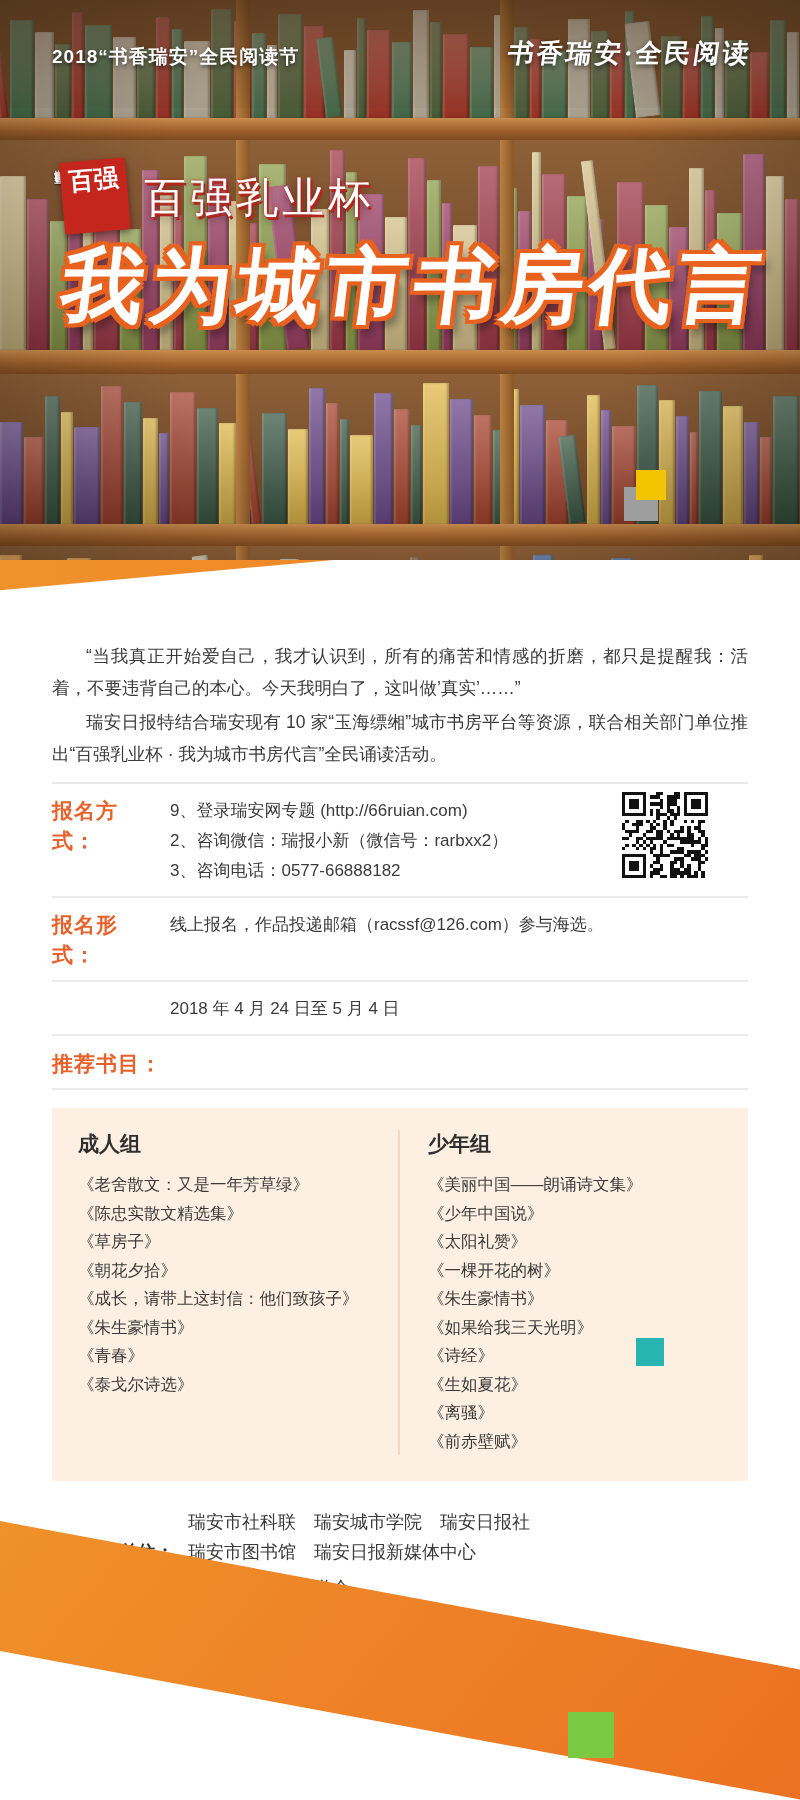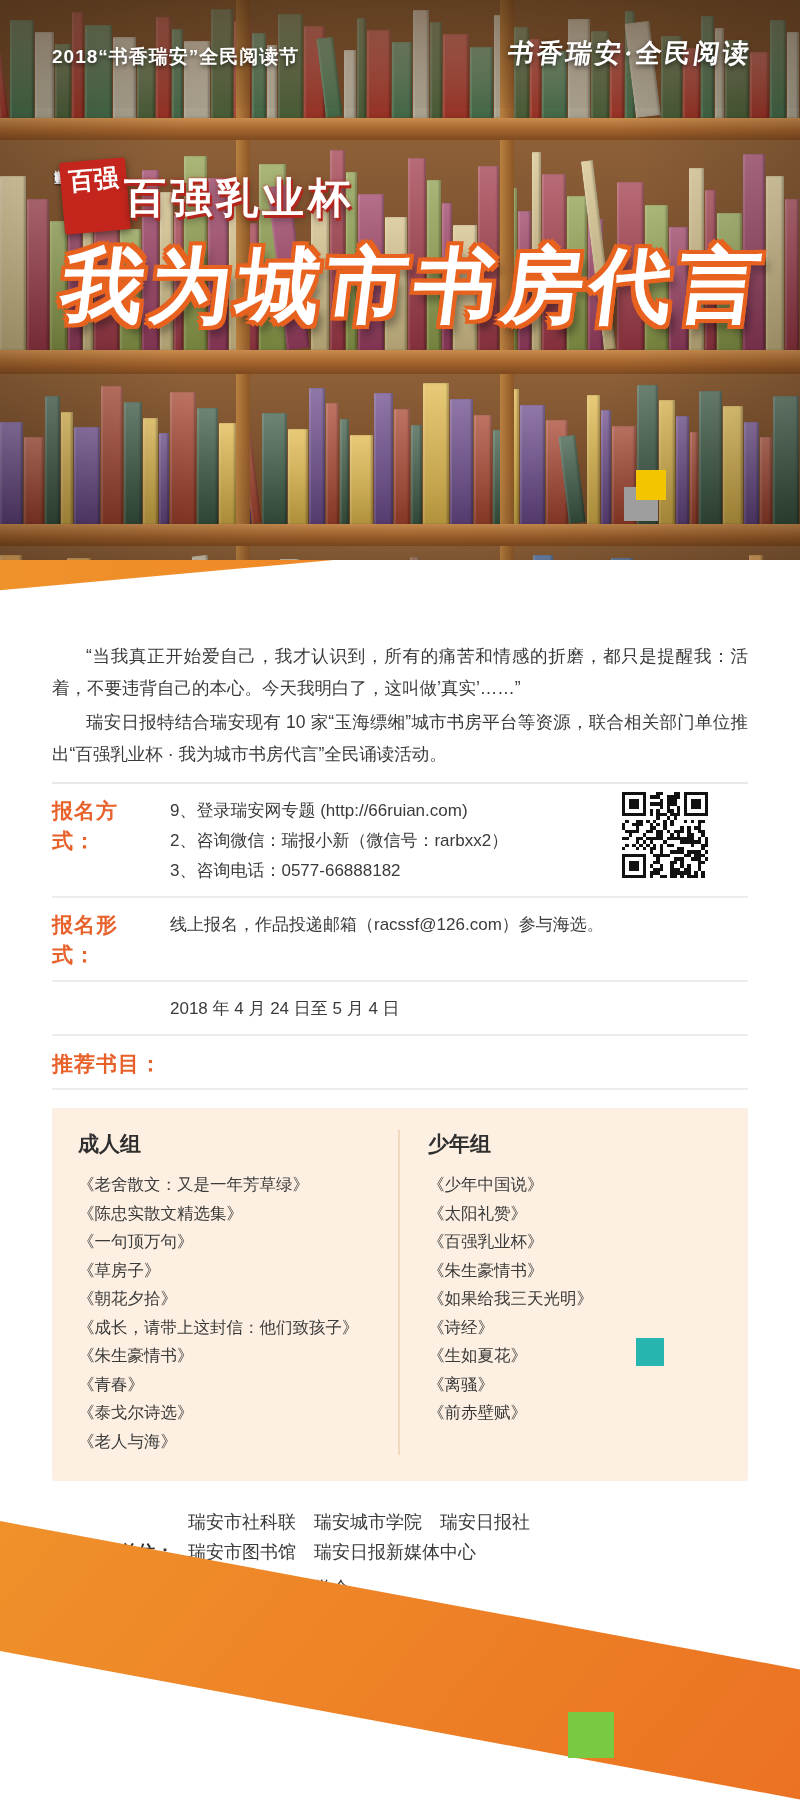--- a/index.html
+++ b/index.html
@@ -69,22 +69,22 @@
   }
   .badge-side{
     position:absolute;left:40px;top:163px;width:24px;height:66px;
     color:#fff;font-size:9px;line-height:11px;font-weight:bold;
     writing-mode:vertical-rl;letter-spacing:1px;
     text-shadow:0 1px 2px rgba(0,0,0,.7);
   }
 
   
   .title1{
-    position:absolute;left:124px;top:170px;
-    font-size:42px;font-weight:bold;color:#ffffff;
+    position:absolute;left:144px;top:170px;
+    font-size:42px;font-weight:normal;color:#ffffff;
     font-family:"Liberation Serif","DejaVu Serif",serif;
     letter-spacing:4px;
     text-shadow:0 0 3px #c4261d,2px 3px 0 #b0261d,0 4px 8px rgba(0,0,0,.5);
   }
   .title2{
     position:absolute;left:62px;top:232px;width:700px;
     font-size:82px;font-weight:bold;
     font-family:"Liberation Serif","DejaVu Serif",serif;
     color:#ffffff;letter-spacing:6px;
     transform:skewX(-7deg);
@@ -665,36 +665,35 @@
 
     <div class="sec-title">推荐书目：</div>
     <div class="rule2"></div>
 
     <div class="lists">
       <div class="col">
         <h3>成人组</h3>
         <ul>
           <li>《老舍散文：又是一年芳草绿》</li>
           <li>《陈忠实散文精选集》</li>
-          <li>《一句顶万句》</li>
           <li>《草房子》</li>
           <li>《朝花夕拾》</li>
           <li>《成长，请带上这封信：他们致孩子》</li>
           <li>《朱生豪情书》</li>
           <li>《青春》</li>
           <li>《泰戈尔诗选》</li>
-          <li>《老人与海》</li>
         </ul>
       </div>
       <div class="col">
         <h3>少年组</h3>
         <ul>
+          <li>《美丽中国——朗诵诗文集》</li>
           <li>《少年中国说》</li>
           <li>《太阳礼赞》</li>
-          <li>《百强乳业杯》</li>
+          <li>《一棵开花的树》</li>
           <li>《朱生豪情书》</li>
           <li>《如果给我三天光明》</li>
           <li>《诗经》</li>
           <li>《生如夏花》</li>
           <li>《离骚》</li>
           <li>《前赤壁赋》</li>
         </ul>
       </div>
     </div>
 

